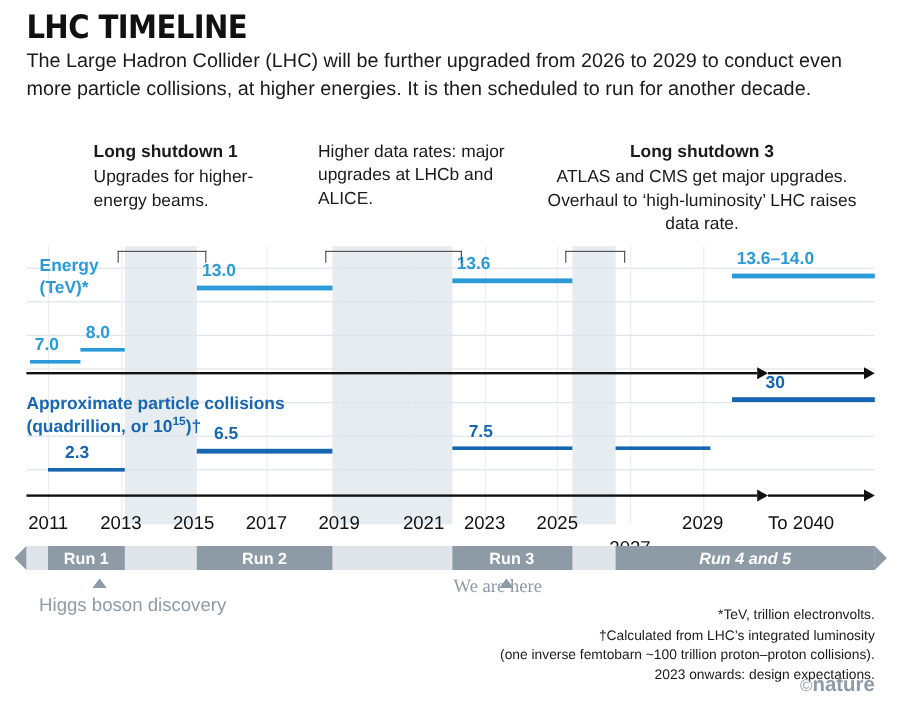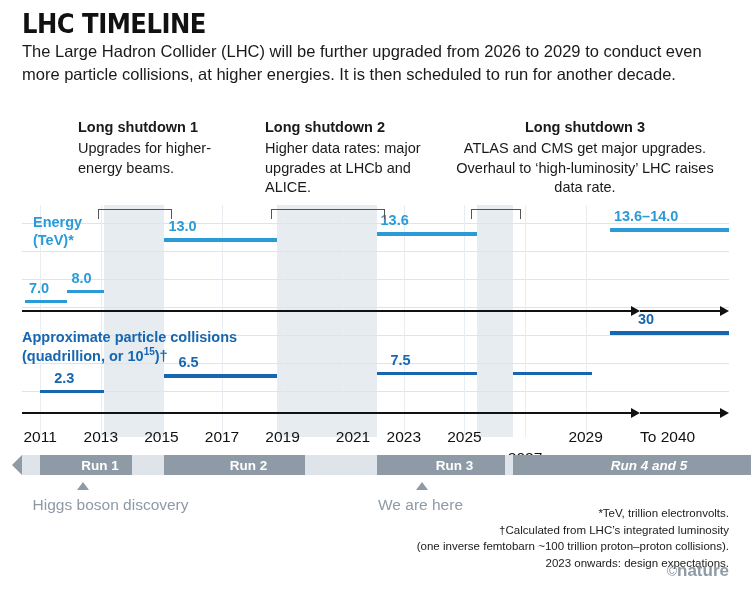--- a/index.html
+++ b/index.html
@@ -160,21 +160,20 @@
     position: absolute;
     top: 0;
     height: 20px;
     background: #8e9aa6;
     color: #ffffff;
     font-size: 13.5px;
     font-weight: bold;
     display: flex;
     align-items: center;
     justify-content: center;
-    padding-left: 28px;
   }
   .run-gap {
     position: absolute;
     top: 0;
     height: 20px;
     background: #dfe4ea;
   }
   .run-tail {
     position: absolute;
     top: 0;
@@ -228,21 +227,20 @@
 <div class="root">
 
   <div class="title">LHC TIMELINE</div>
   <div class="standfirst">The Large Hadron Collider (LHC) will be further upgraded from 2026 to 2029 to conduct even more particle collisions, at higher energies. It is then scheduled to run for another decade.</div>
 
   <div class="shutdown" style="left:78px; top:118px; width:165px;">
     <span class="sd-title">Long shutdown 1</span>
     <span>Upgrades for higher-energy beams.</span>
   </div>
   <div class="shutdown" style="left:265px; top:118px; width:172px;">
-    <span class="sd-title">Long shutdown 2</span>
     <span>Higher data rates: major upgrades at LHCb and ALICE.</span>
   </div>
   <div class="shutdown" style="left:450px; top:118px; width:270px;text-align:center;">
     <span class="sd-title">Long shutdown 3</span>
     <span>ATLAS and CMS get major upgrades. Overhaul to ‘high-luminosity’ LHC raises data rate.</span>
   </div>
 
   <div class="plot" id="plot">
       <div class="band" style="left: 81.8182px; width: 60.6061px;"></div>
       <div class="band" style="left: 254.545px; width: 100px;"></div>
@@ -326,21 +324,21 @@
       <div class="run-seg" style="left: 354.545px; width: 100px;">Run 3</div>
       <div class="run-seg" style="left: 490.909px; width: 216.091px; font-style: italic;">Run 4 and 5</div>
       <div class="run-tail" style="left: -10px; border-right: 10px solid rgb(142, 154, 166);"></div>
       <div class="run-tail" style="left: 707px; border-left: 10px solid rgb(142, 154, 166);"></div>
     </div>
 
   <div id="annots">
       <div class="marker" style="left: 76.6061px; top: 482px;"></div>
       <div class="annot" style="left: 32.6061px; top: 496px;">Higgs boson discovery</div>
       <div class="marker" style="left: 416px; top: 482px;"></div>
-      <div class="annot" style="left: 378px; top: 496px;">We are here</div>
+      <div class="annot" style="left: 378px; top: 480px; font-family: Liberation Serif, serif;">We are here</div>
     </div>
 
   <div class="footnotes">
     <div>*TeV, trillion electronvolts.</div>
     <div>†Calculated from LHC’s integrated luminosity</div>
     <div>(one inverse femtobarn ~100 trillion proton–proton collisions).</div>
     <div>2023 onwards: design expectations.</div>
   </div>
 
   <div class="nature"><span class="c">©</span><span>nature</span></div>

